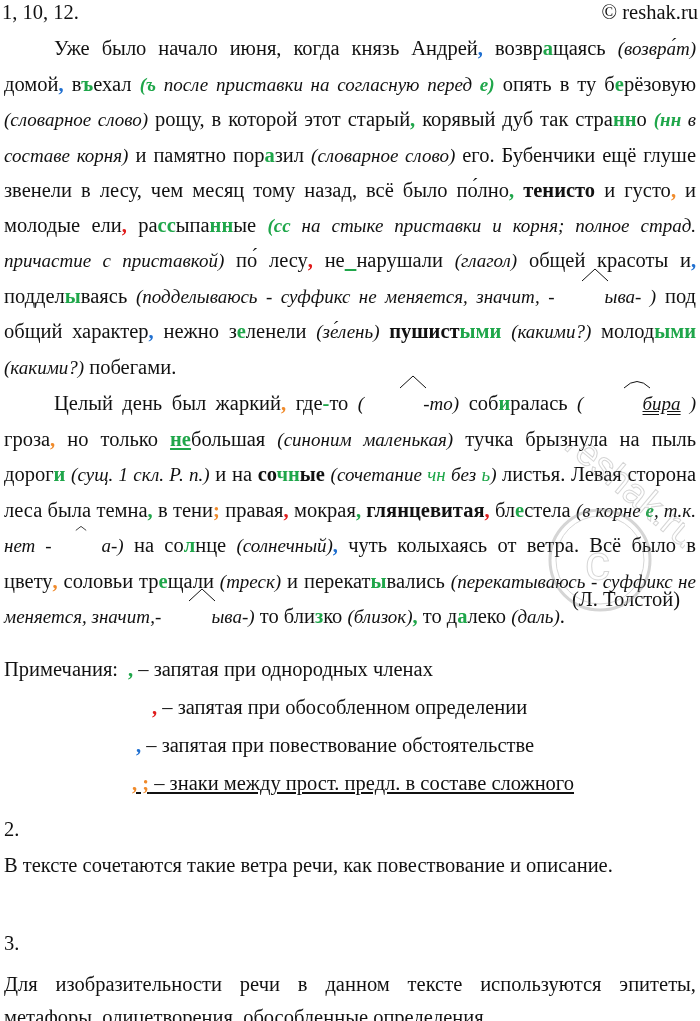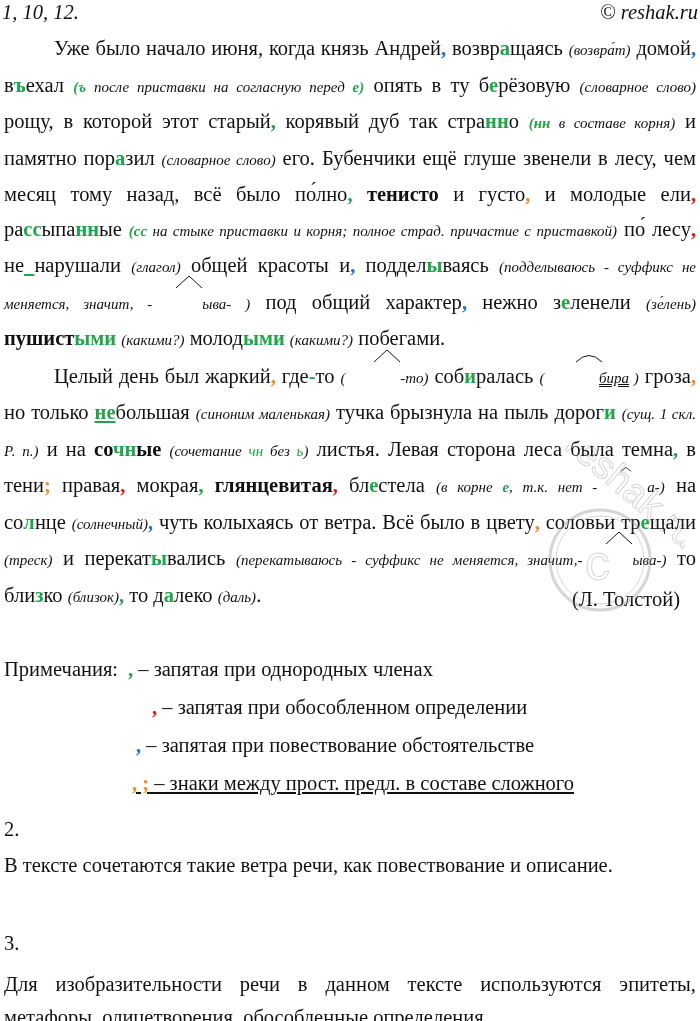--- a/index.html
+++ b/index.html
@@ -1,24 +1,24 @@
 <!DOCTYPE html>
 <html><head>
 <meta charset="utf-8">
 <style>
   html, body { margin: 0; padding: 0; background: #ffffff; }
   body { width: 700px; height: 1021px; overflow: hidden; position: relative;
          font-family: "Liberation Serif", serif; color: #111; font-size: 20.5px; }
-  .hdr { position: absolute; top: 0; left: 0; width: 700px; height: 30px; font-style: italic; }
+  .hdr { position: absolute; top: 0; left: 0; width: 700px; height: 30px; }
   .hdr .num { position: absolute; left: 2px; top: 1px; }
   .hdr .copy { position: absolute; right: 2px; top: 1px; }
   .text { position: absolute; left: 4px; top: 31px; width: 692px; line-height: 34.5px; text-align: justify; }
   .p { margin: 0; text-indent: 50px; }
   .p2 { margin-top: 1px; }
-  .note { font-style: italic; font-size: 15px; }
+  .note { font-style: italic; font-size: 19px; }
   .g { color: #1fa64a; font-weight: bold; }
   .gi { color: #1fa64a; }
   .b { color: #1f6fd0; font-weight: bold; }
   .r { color: #e01b1b; font-weight: bold; }
   .o { color: #f08a2a; font-weight: bold; }
   .bold { font-weight: bold; }
   .u { text-decoration: underline; text-decoration-color: #1fa64a; }
   .morph { position: relative; display: inline-block; }
   .morph .cap { position: absolute; left: 50%; top: -12px; transform: translateX(-50%); width: 30px; height: 14px; }
   .author { position: absolute; right: 20px; top: 588px; }

